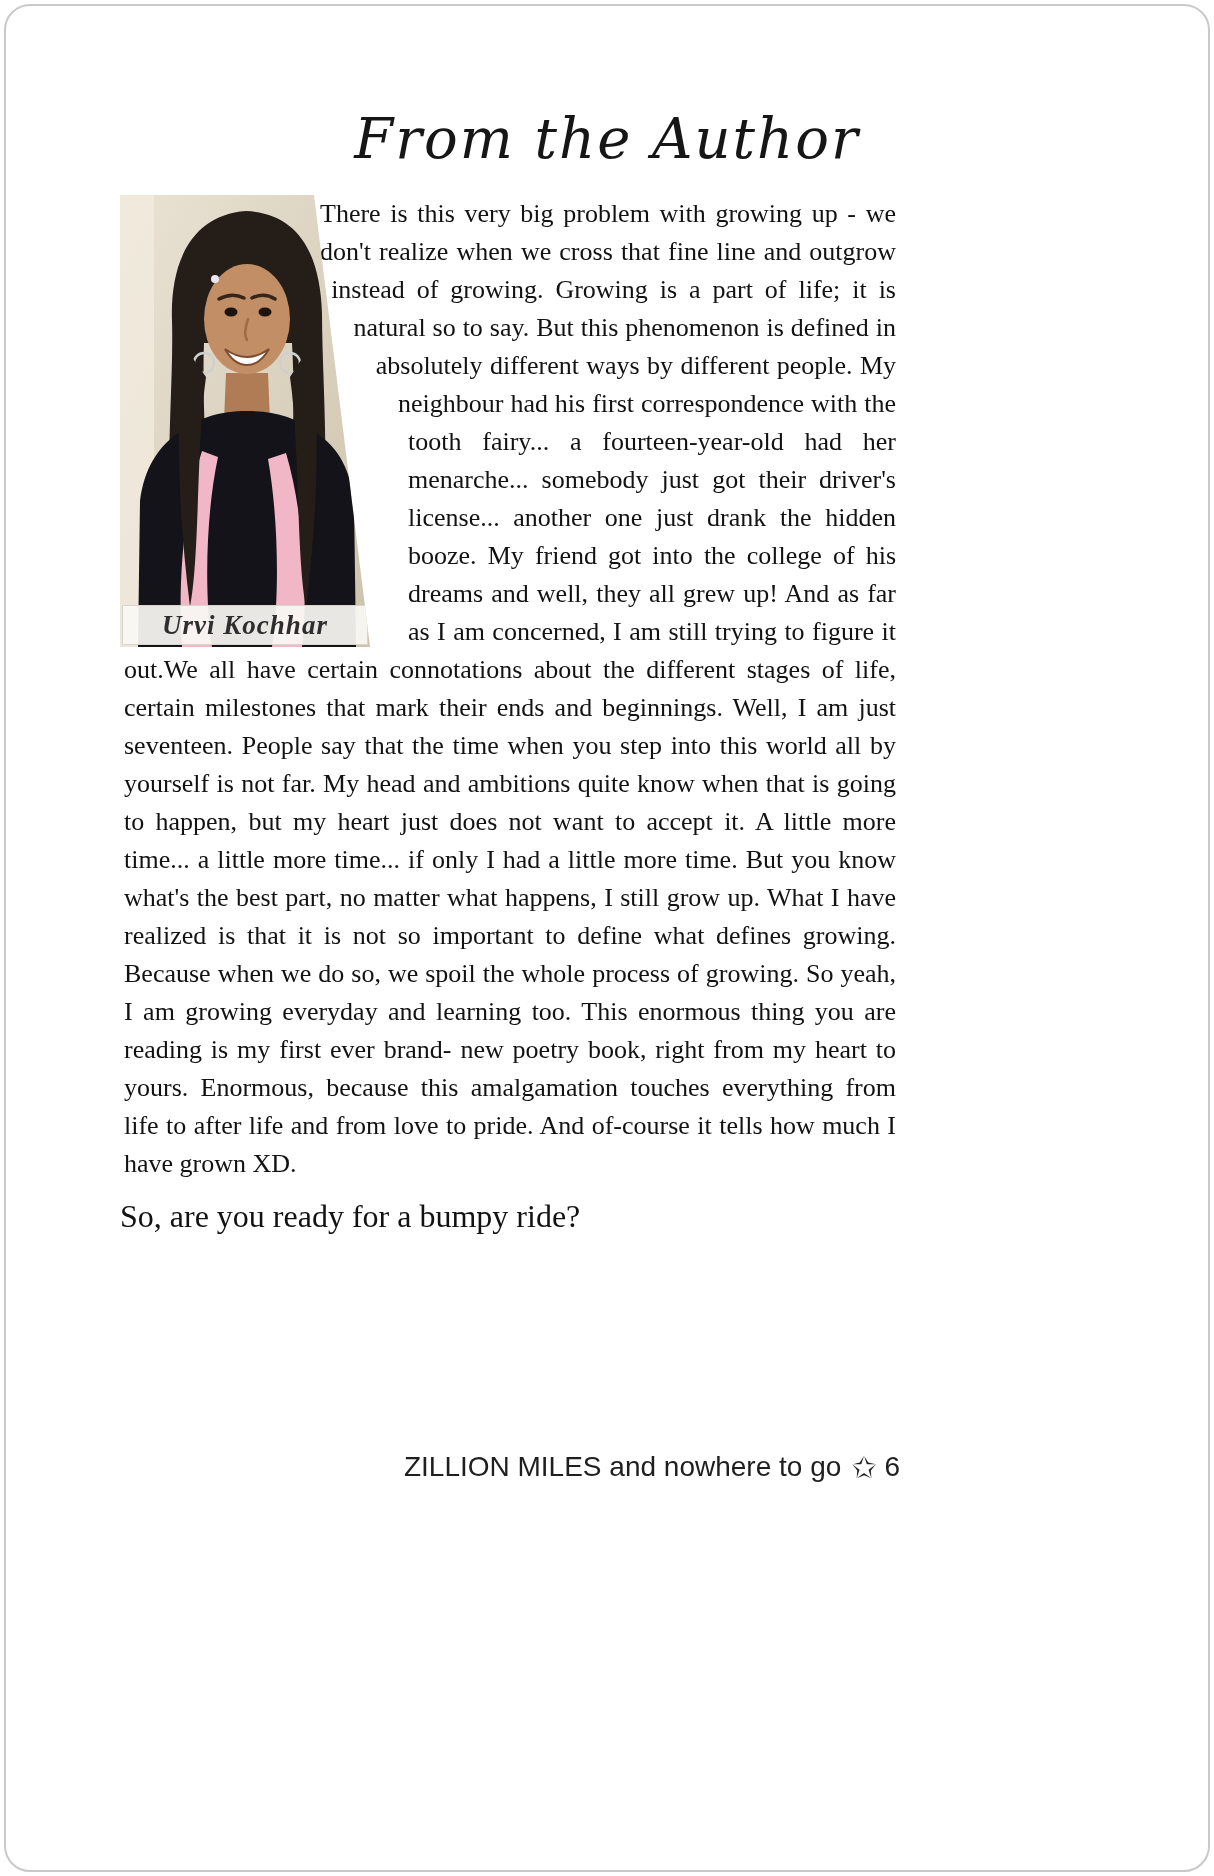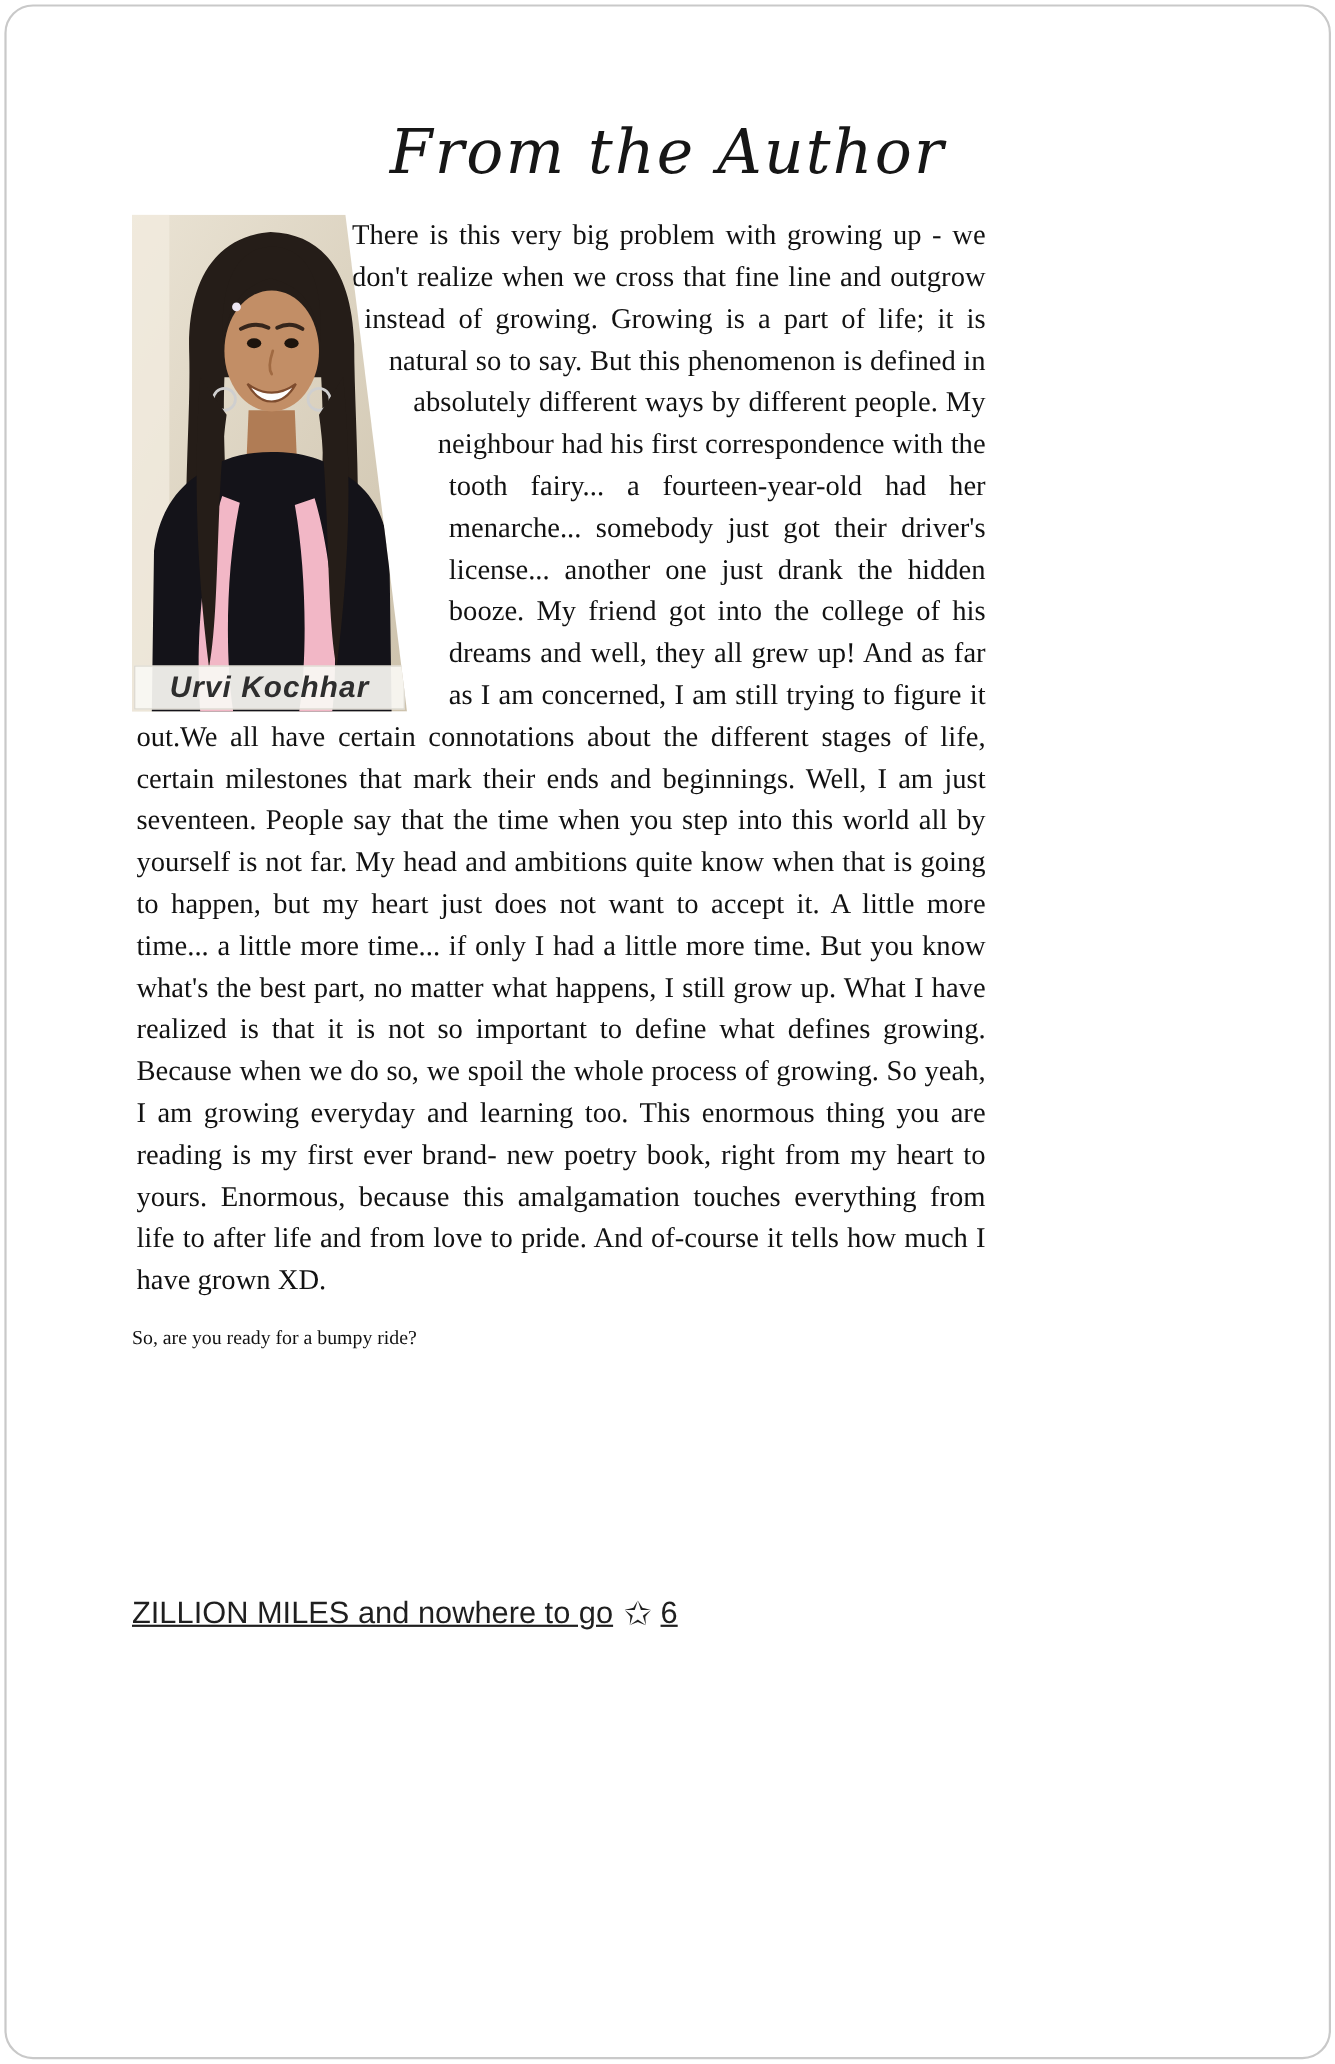--- a/index.html
+++ b/index.html
@@ -53,54 +53,53 @@
     position: absolute;
     left: 2px;
     right: 2px;
     bottom: 2px;
     height: 40px;
     background: rgba(249, 247, 243, 0.93);
     border: 1px solid #d9d5cc;
     display: flex;
     align-items: center;
     justify-content: center;
-    font-family: Liberation Sans, sans-serif;
+    font-family: Liberation Serif, serif;
     font-style: italic;
     font-weight: bold;
     font-size: 27px;
     letter-spacing: 1px;
     color: #2e2e2e;
   }
   .body-text {
     margin: 4px;
     font-family: "Liberation Serif", serif;
     font-size: 26px;
     line-height: 38px;
     text-align: justify;
     color: #121212;
   }
   .closing-question {
     margin: 14px 0 0 0;
     font-family: "Liberation Serif", serif;
-    font-size: 18px;
+    font-size: 32px;
     line-height: 38px;
     text-align: left;
     color: #121212;
   }
   .footer {
     position: absolute;
     top: 1450px;
     left: 120px;
     width: 780px;
-    text-align: left;
+    text-align: right;
     font-family: "Liberation Sans", "DejaVu Sans", sans-serif;
     font-size: 28px;
     color: #1f1f1f;
     white-space: nowrap;
-    text-decoration: underline;
   }
   .footer .star {
     display: inline-block;
     margin: 0 8px 0 10px;
     font-size: 30px;
     vertical-align: -2px;
   }
 </style>
 </head>
 <body>

